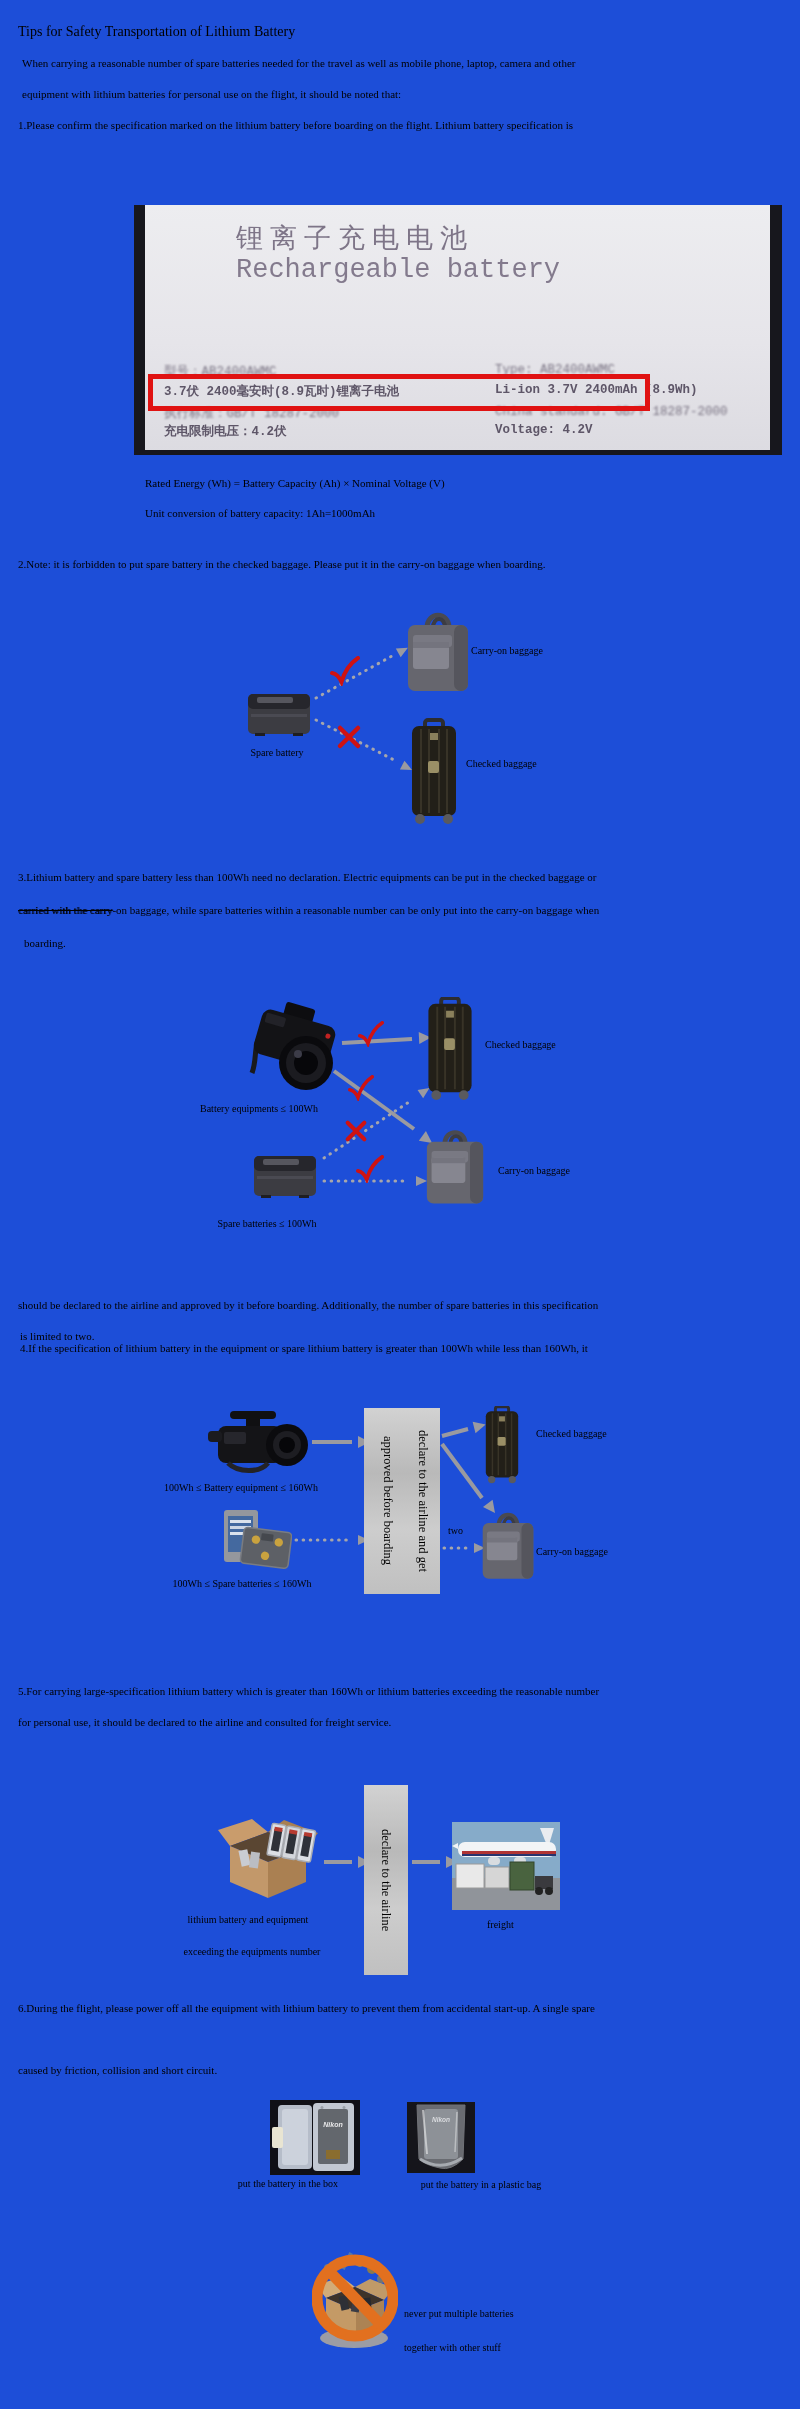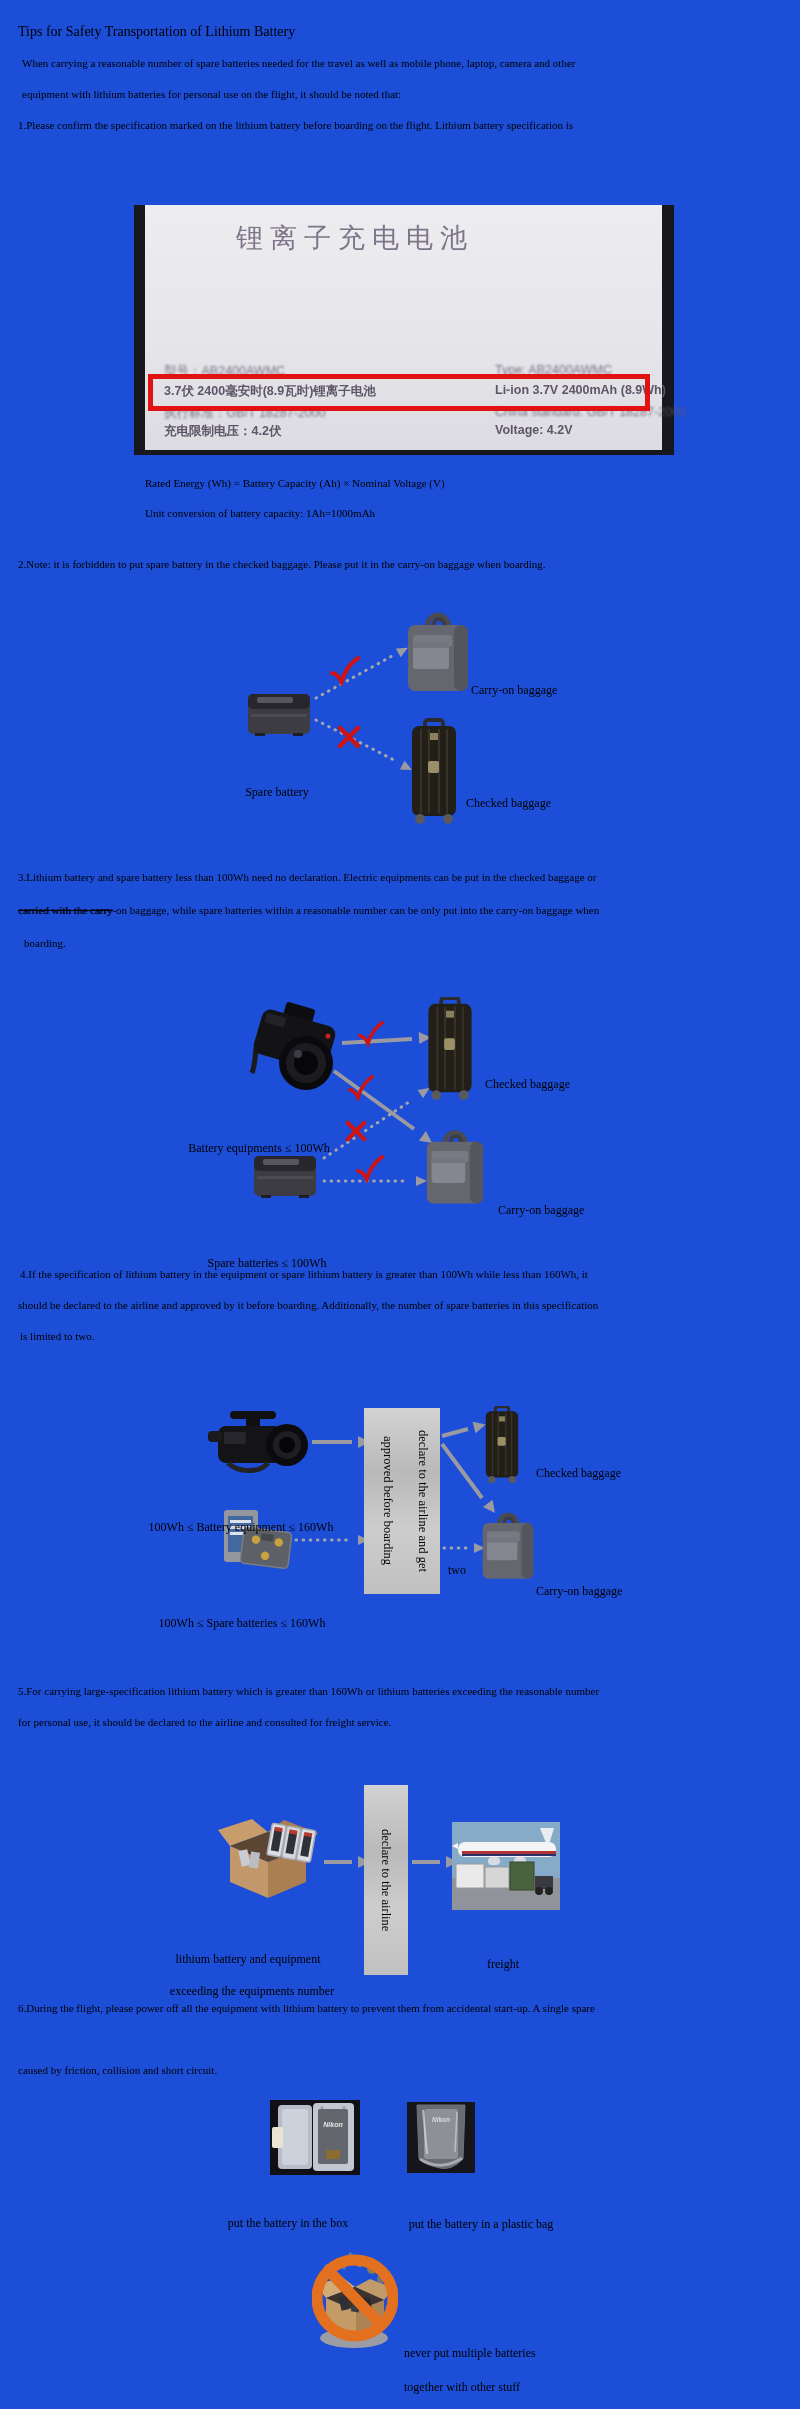--- a/index.html
+++ b/index.html
@@ -1,27 +1,27 @@
 <!DOCTYPE html>
 <html><head>
 <meta charset="utf-8">
 <style>
   html,body{margin:0;padding:0;background:#fff;}
   .page{position:relative;width:800px;height:2409px;background:#1d4ed8;overflow:hidden;
         font-family:"Liberation Serif",serif;color:#000;}
   .tl{position:absolute;left:18px;font-size:11px;line-height:16px;white-space:nowrap;}
   .title{font-size:14px;}
   .struck{text-decoration:line-through;text-shadow:1px 0 0 rgba(0,0,0,.55);}
-  .lab{position:absolute;font-size:12px;line-height:16px;white-space:nowrap;margin-top:39px;}
+  .lab{position:absolute;font-size:10px;line-height:16px;white-space:nowrap;}
   .lab.c{transform:translateX(-50%);}
   .dsvg{position:absolute;left:0;}
   
-  .fig-label{position:absolute;left:134px;top:205px;width:540px;height:250px;
+  .fig-label{position:absolute;left:134px;top:205px;width:648px;height:250px;
              background:linear-gradient(180deg,#ededf0 0%,#e6e5ea 55%,#dcdbe1 100%);
-             font-family:Liberation Sans, sans-serif;}
+             font-family:Liberation Mono, monospace;}
   .fig-label .edge{position:absolute;top:0;height:100%;background:#17171d;}
   .fig-label .edge.l{left:0;width:11px;}
   .fig-label .edge.r{right:0;width:12px;}
   .fig-label .edge.b{left:0;bottom:0;top:auto;width:100%;height:5px;}
   .fl-zh{position:absolute;left:102px;top:15px;font-size:27px;font-weight:400;letter-spacing:7px;color:#7e7588;}
   .fl-en{position:absolute;left:102px;top:50px;font-size:27px;font-weight:300;color:#837a8d;}
   .fl-row{position:absolute;font-size:12.5px;color:#5e5668;white-space:nowrap;font-weight:600;}
   .fl-row.zh{left:30px;}
   .fl-row.en{left:318px;margin-left:43px;}
   .blurred{filter:blur(1.2px);opacity:.8;font-weight:500;}
@@ -195,20 +195,21 @@
   <div class="tl" style="top:55px;left:22px">When carrying a reasonable number of spare batteries needed for the travel as well as mobile phone, laptop, camera and other</div>
   <div class="tl" style="top:86px;left:22px">equipment with lithium batteries for personal use on the flight, it should be noted that:</div>
 
   <div class="tl" style="top:117px">1.Please confirm the specification marked on the lithium battery before boarding on the flight. Lithium battery specification is</div>
 
   <div class="fig-label">
     <div class="edge l"></div>
     <div class="edge r"></div>
     <div class="edge b"></div>
     <div class="fl-zh">锂离子充电电池</div>
+    <div class="fl-en">Rechargeable battery</div>
     <div class="fl-row zh blurred" style="top:158px">型号：AB2400AWMC</div>
     <div class="fl-row en blurred" style="top:158px">Type: AB2400AWMC</div>
     <div class="fl-row zh" style="top:178px">3.7伏  2400毫安时(8.9瓦时)锂离子电池</div>
     <div class="fl-row en" style="top:178px">Li-ion 3.7V   2400mAh  (8.9Wh)</div>
     <div class="fl-row zh blurred" style="top:200px">执行标准：GB/T 18287-2000</div>
     <div class="fl-row en blurred" style="top:200px">China standard: GB/T 18287-2000</div>
     <div class="fl-row zh" style="top:218px">充电限制电压：4.2伏</div>
     <div class="fl-row en" style="top:218px">Voltage: 4.2V</div>
     <div class="redbox"></div>
   </div>
@@ -253,21 +254,21 @@
     <use href="#sym-check" x="358" y="36" width="26" height="26"></use>
     <use href="#sym-check" x="348" y="90" width="26" height="26"></use>
     <use href="#sym-cross" x="344" y="134" width="24" height="24"></use>
     <use href="#sym-check" x="356" y="170" width="28" height="28"></use>
   </svg>
   <div class="lab c" style="left:259px;top:1101px">Battery equipments ≤ 100Wh</div>
   <div class="lab c" style="left:267px;top:1216px">Spare batteries ≤ 100Wh</div>
   <div class="lab" style="left:485px;top:1037px">Checked baggage</div>
   <div class="lab" style="left:498px;top:1163px">Carry-on baggage</div>
 
-  <div class="tl" style="top:1266px;left:20px">4.If the specification of lithium battery in the equipment or spare lithium battery is greater than 100Wh while less than 160Wh, it</div>
+  <div class="tl" style="top:1340px;left:20px">4.If the specification of lithium battery in the equipment or spare lithium battery is greater than 100Wh while less than 160Wh, it</div>
   <div class="tl" style="top:1297px">should be declared to the airline and approved by it before boarding. Additionally, the number of spare batteries in this specification</div>
   <div class="tl" style="top:1328px;left:20px">is limited to two.</div>
 
   <svg class="dsvg" style="top:1400px" width="800" height="200" viewBox="0 0 800 200">
     <line x1="312" y1="42" x2="352" y2="42" stroke="#9a9aa0" stroke-width="4"></line>
     <polygon points="-2,-6 10,0 -2,6" fill="#9a9aa0" transform="translate(360 42)"></polygon>
     <line x1="296" y1="140" x2="352" y2="140" stroke="#a6a6ac" stroke-width="3" stroke-dasharray="0.6 6.5" stroke-linecap="round"></line>
     <polygon points="-2,-5 9,0 -2,5" fill="#9a9aa0" transform="translate(360 140)"></polygon>
     <line x1="442" y1="36" x2="468" y2="29" stroke="#9a9aa0" stroke-width="4"></line>
     <polygon points="-2,-6 10,0 -2,6" fill="#9a9aa0" transform="translate(476 27) rotate(-14)"></polygon>

